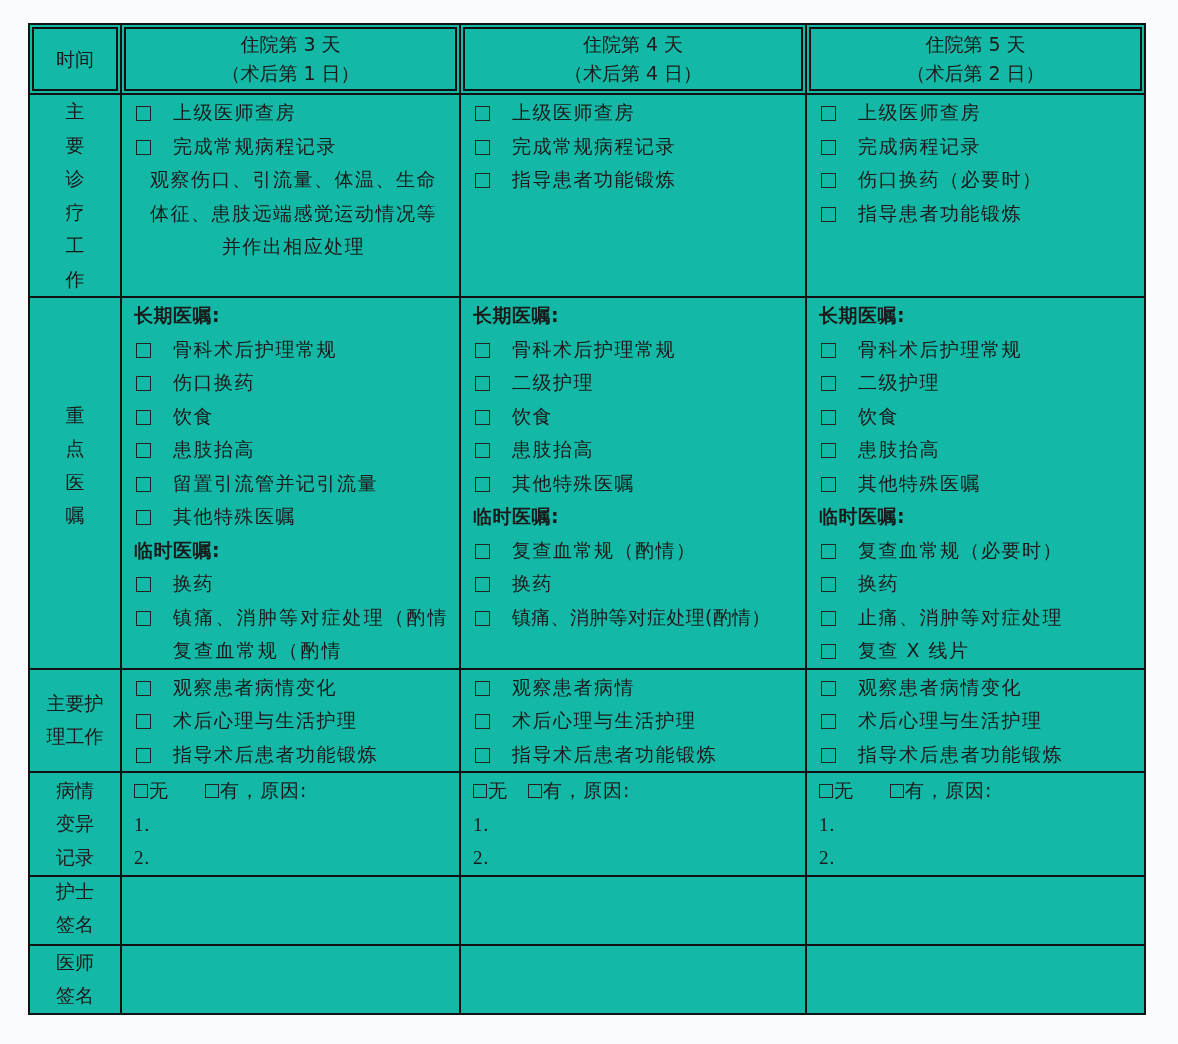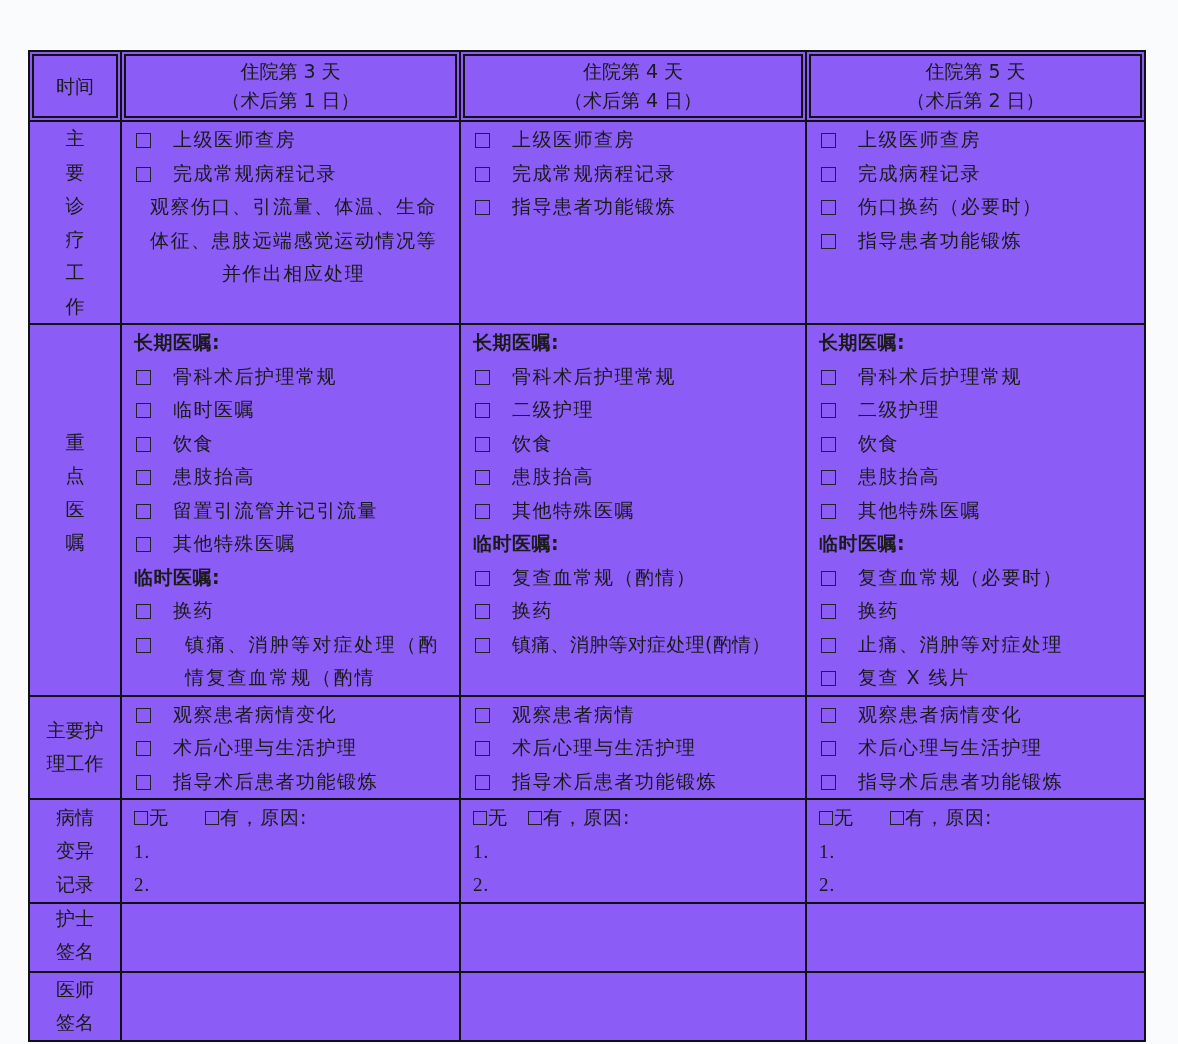--- a/index.html
+++ b/index.html
@@ -6,25 +6,25 @@
   body {
     width: 1178px; height: 1044px;
     background: #f9fbfd;
     font-family: "DejaVu Sans", "Liberation Sans", sans-serif;
     color: #1a1a1a;
     position: relative;
     overflow: hidden;
   }
   .pathway {
     position: absolute;
-    left: 28px; top: 50px;
+    left: 28px; top: 23px;
     width: 1116px;
     border-collapse: collapse;
     table-layout: fixed;
-    background: #8b5cf6;
+    background: #14b8a6;
   }
   .pathway td {
     border: 2px solid #111;
     vertical-align: top;
     padding: 0;
     font-size: 19px;
     line-height: 33.5px;
   }
   col.c0 { width: 92px; }
   col.c1 { width: 339px; }
@@ -184,21 +184,21 @@
     </td>
     <td>
       <div class="cell">
         <div class="sub">长期医嘱:</div>
         <div class="item">
               <span class="box"></span>
               <span class="txt">骨科术后护理常规</span>
             </div>
         <div class="item">
               <span class="box"></span>
-              <span class="txt">临时医嘱</span>
+              <span class="txt">伤口换药</span>
             </div>
         <div class="item">
               <span class="box"></span>
               <span class="txt">饮食</span>
             </div>
         <div class="item">
               <span class="box"></span>
               <span class="txt">患肢抬高</span>
             </div>
         <div class="item">
@@ -209,21 +209,21 @@
               <span class="box"></span>
               <span class="txt">其他特殊医嘱</span>
             </div>
         <div class="sub">临时医嘱:</div>
         <div class="item">
               <span class="box"></span>
               <span class="txt">换药</span>
             </div>
         <div class="item">
               <span class="box"></span>
-              <span class="txt" style="letter-spacing:2.2px;margin-left:12px;">镇痛、消肿等对症处理（酌情复查血常规（酌情</span>
+              <span class="txt" style="letter-spacing:2.2px;">镇痛、消肿等对症处理（酌情复查血常规（酌情</span>
             </div>
       </div>
     </td>
     <td>
       <div class="cell">
         <div class="sub">长期医嘱:</div>
         <div class="item">
               <span class="box"></span>
               <span class="txt">骨科术后护理常规</span>
             </div>

